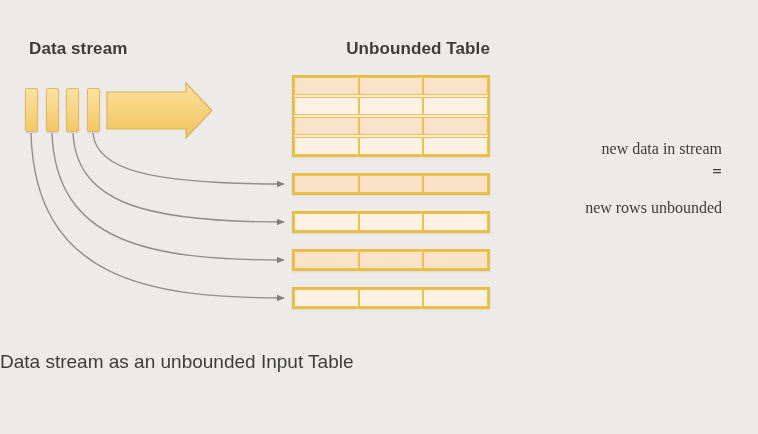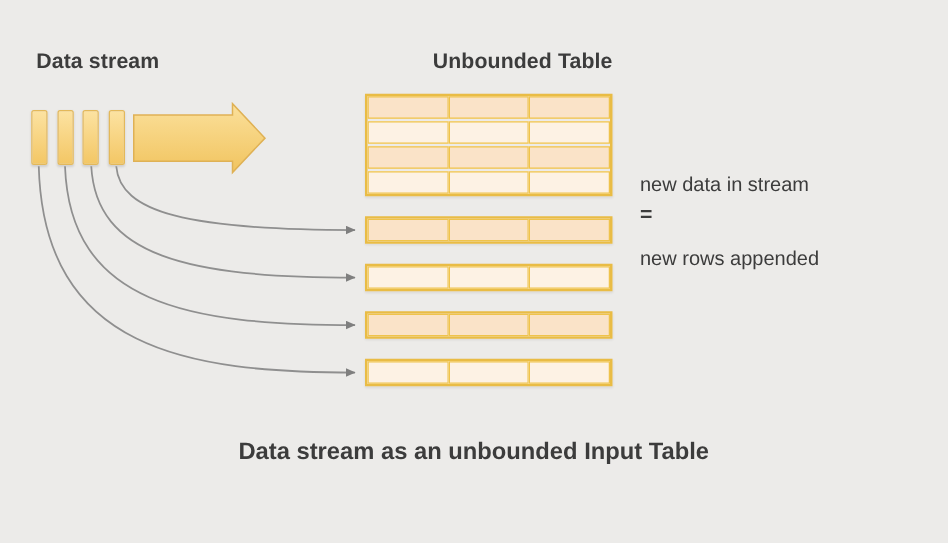--- a/index.html
+++ b/index.html
@@ -74,35 +74,36 @@
   #arow1{top:173px;} #arow2{top:211px;} #arow3{top:249px;} #arow4{top:287px;}
 
   
   #connectors{position:absolute;left:0;top:0;pointer-events:none;}
 
   
   .equation{
     position:absolute;
     left:512px;top:138px;
     width:210px;
-    text-align:left;
+    text-align:right;
     font-size:16px;
     line-height:22px;
     color:var(--text);
+    font-family:Liberation Serif, serif;
   }
   .equation .eq{font-weight:bold;font-size:17px;line-height:24px;}
   .equation .l2{margin-top:13px;}
 
   .caption{
     position:absolute;
     left:0;top:351px;
     width:758px;
-    text-align:center;
+    text-align:left;
     font-size:19px;
-    font-weight:700;
+    font-weight:400;
     color:var(--text);
   }
 </style>
 </head>
 <body>
 
 <div class="canvas">
 
   <div class="label" id="stream-label">Data stream</div>
   <div class="label" id="table-label">Unbounded Table</div>
@@ -176,18 +177,18 @@
   </div>
   <div class="itable appended row-light" id="arow4">
     <div class="cell"></div>
     <div class="cell"></div>
     <div class="cell"></div>
   </div>
 
   <div class="equation">
     <div>new data in stream</div>
     <div class="eq">=</div>
-    <div class="l2">new rows appended</div>
+    <div class="l2">new rows unbounded</div>
   </div>
 
   <div class="caption">Data stream as an unbounded Input Table</div>
 
 </div>
 
 </body></html>

